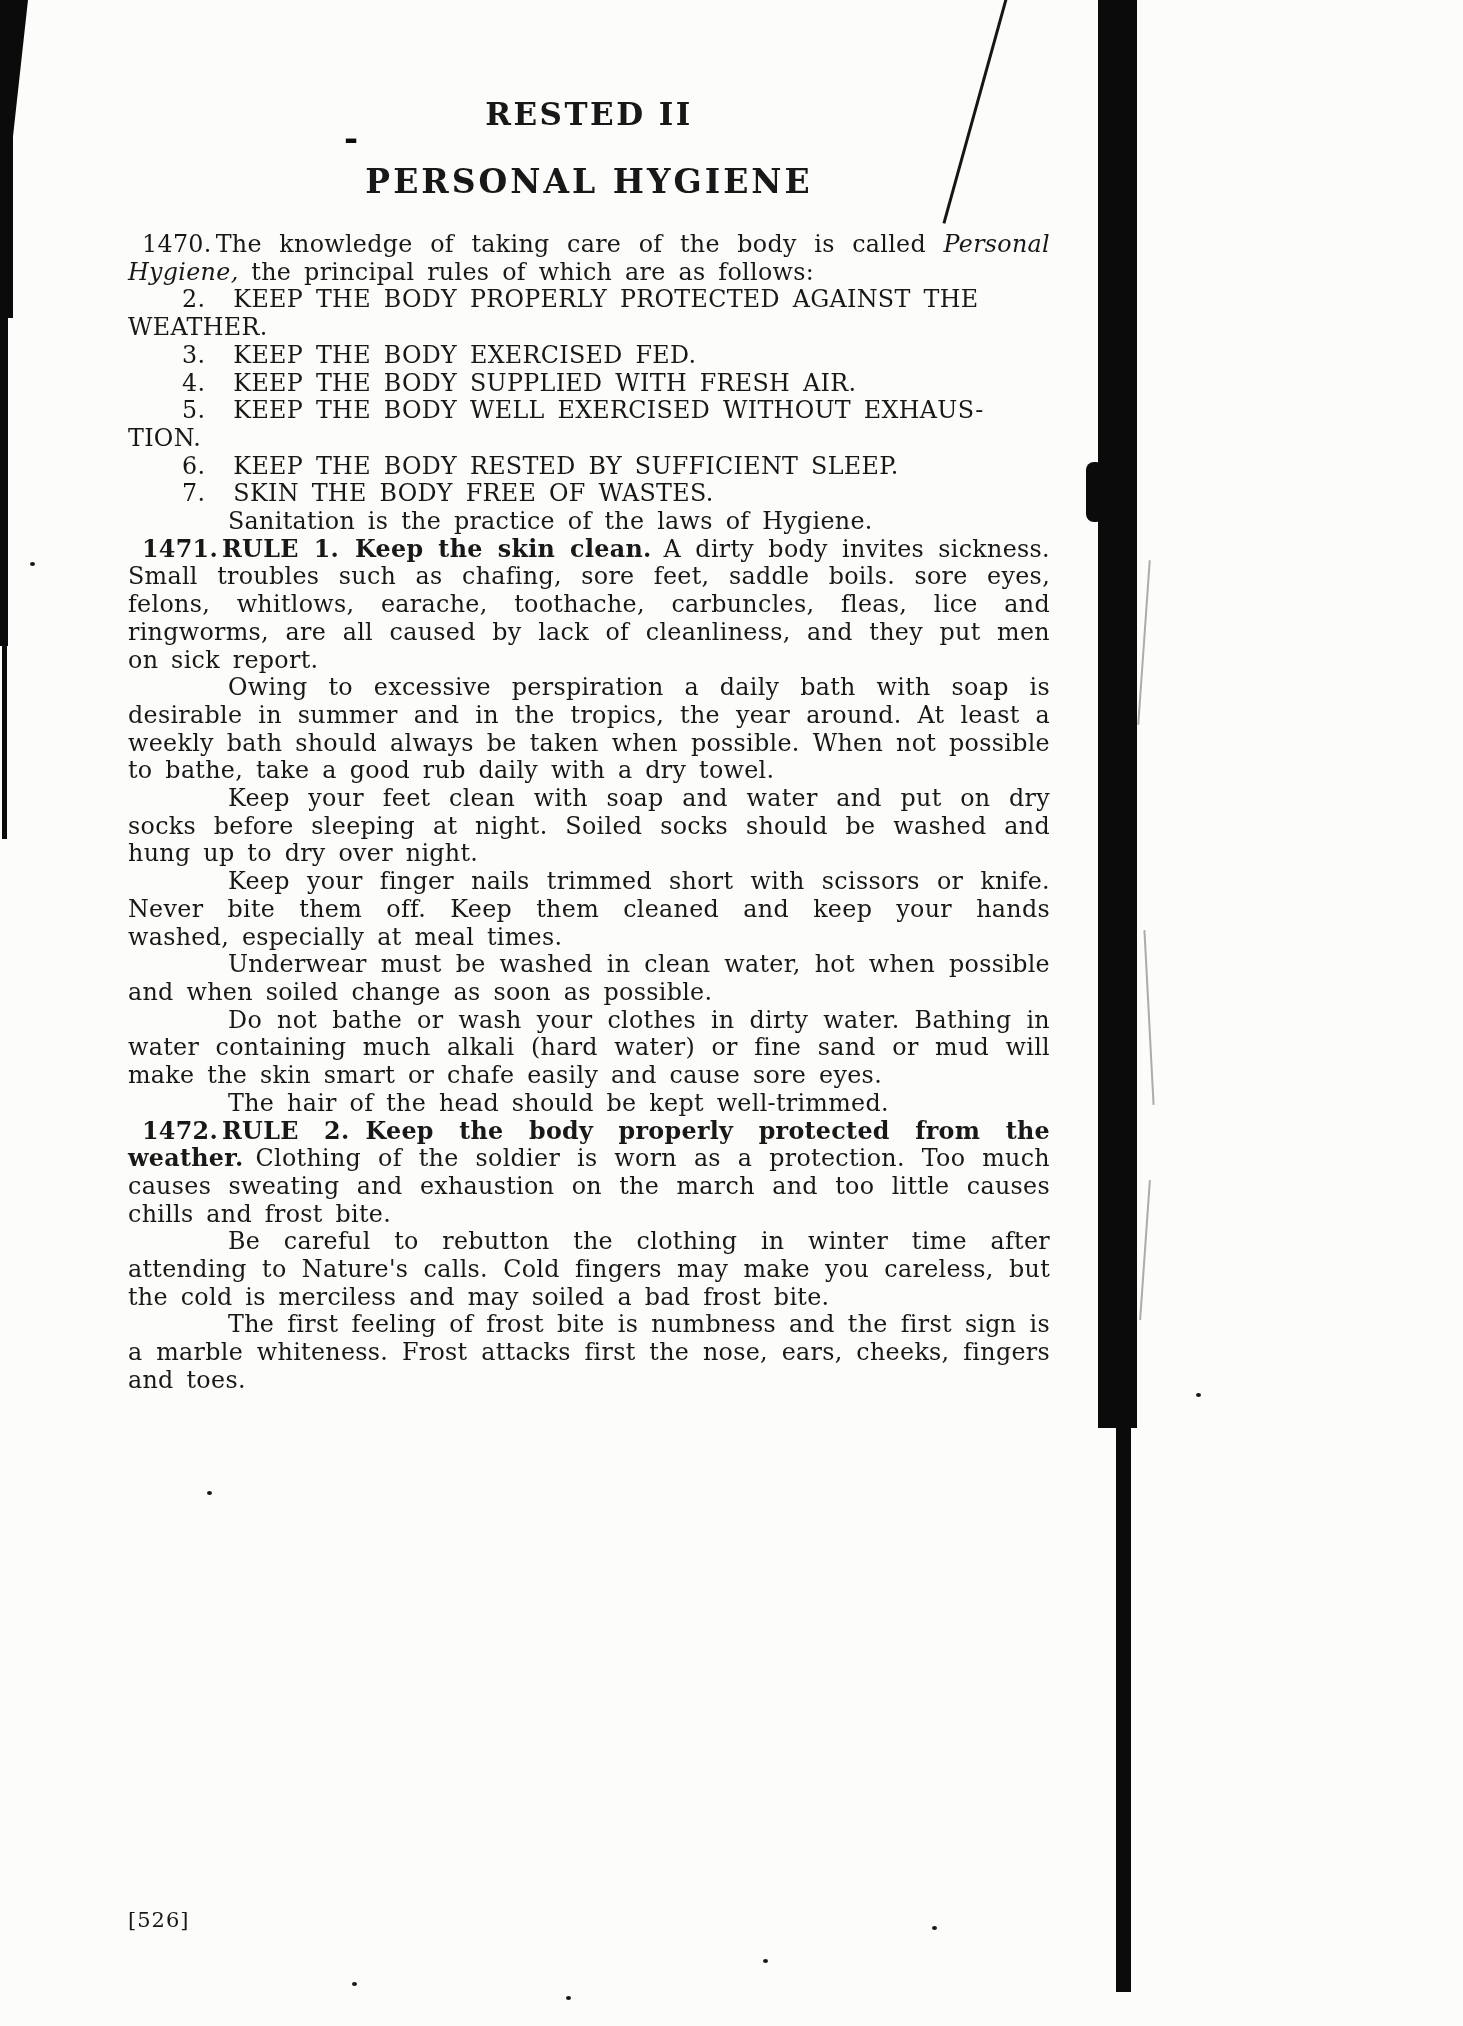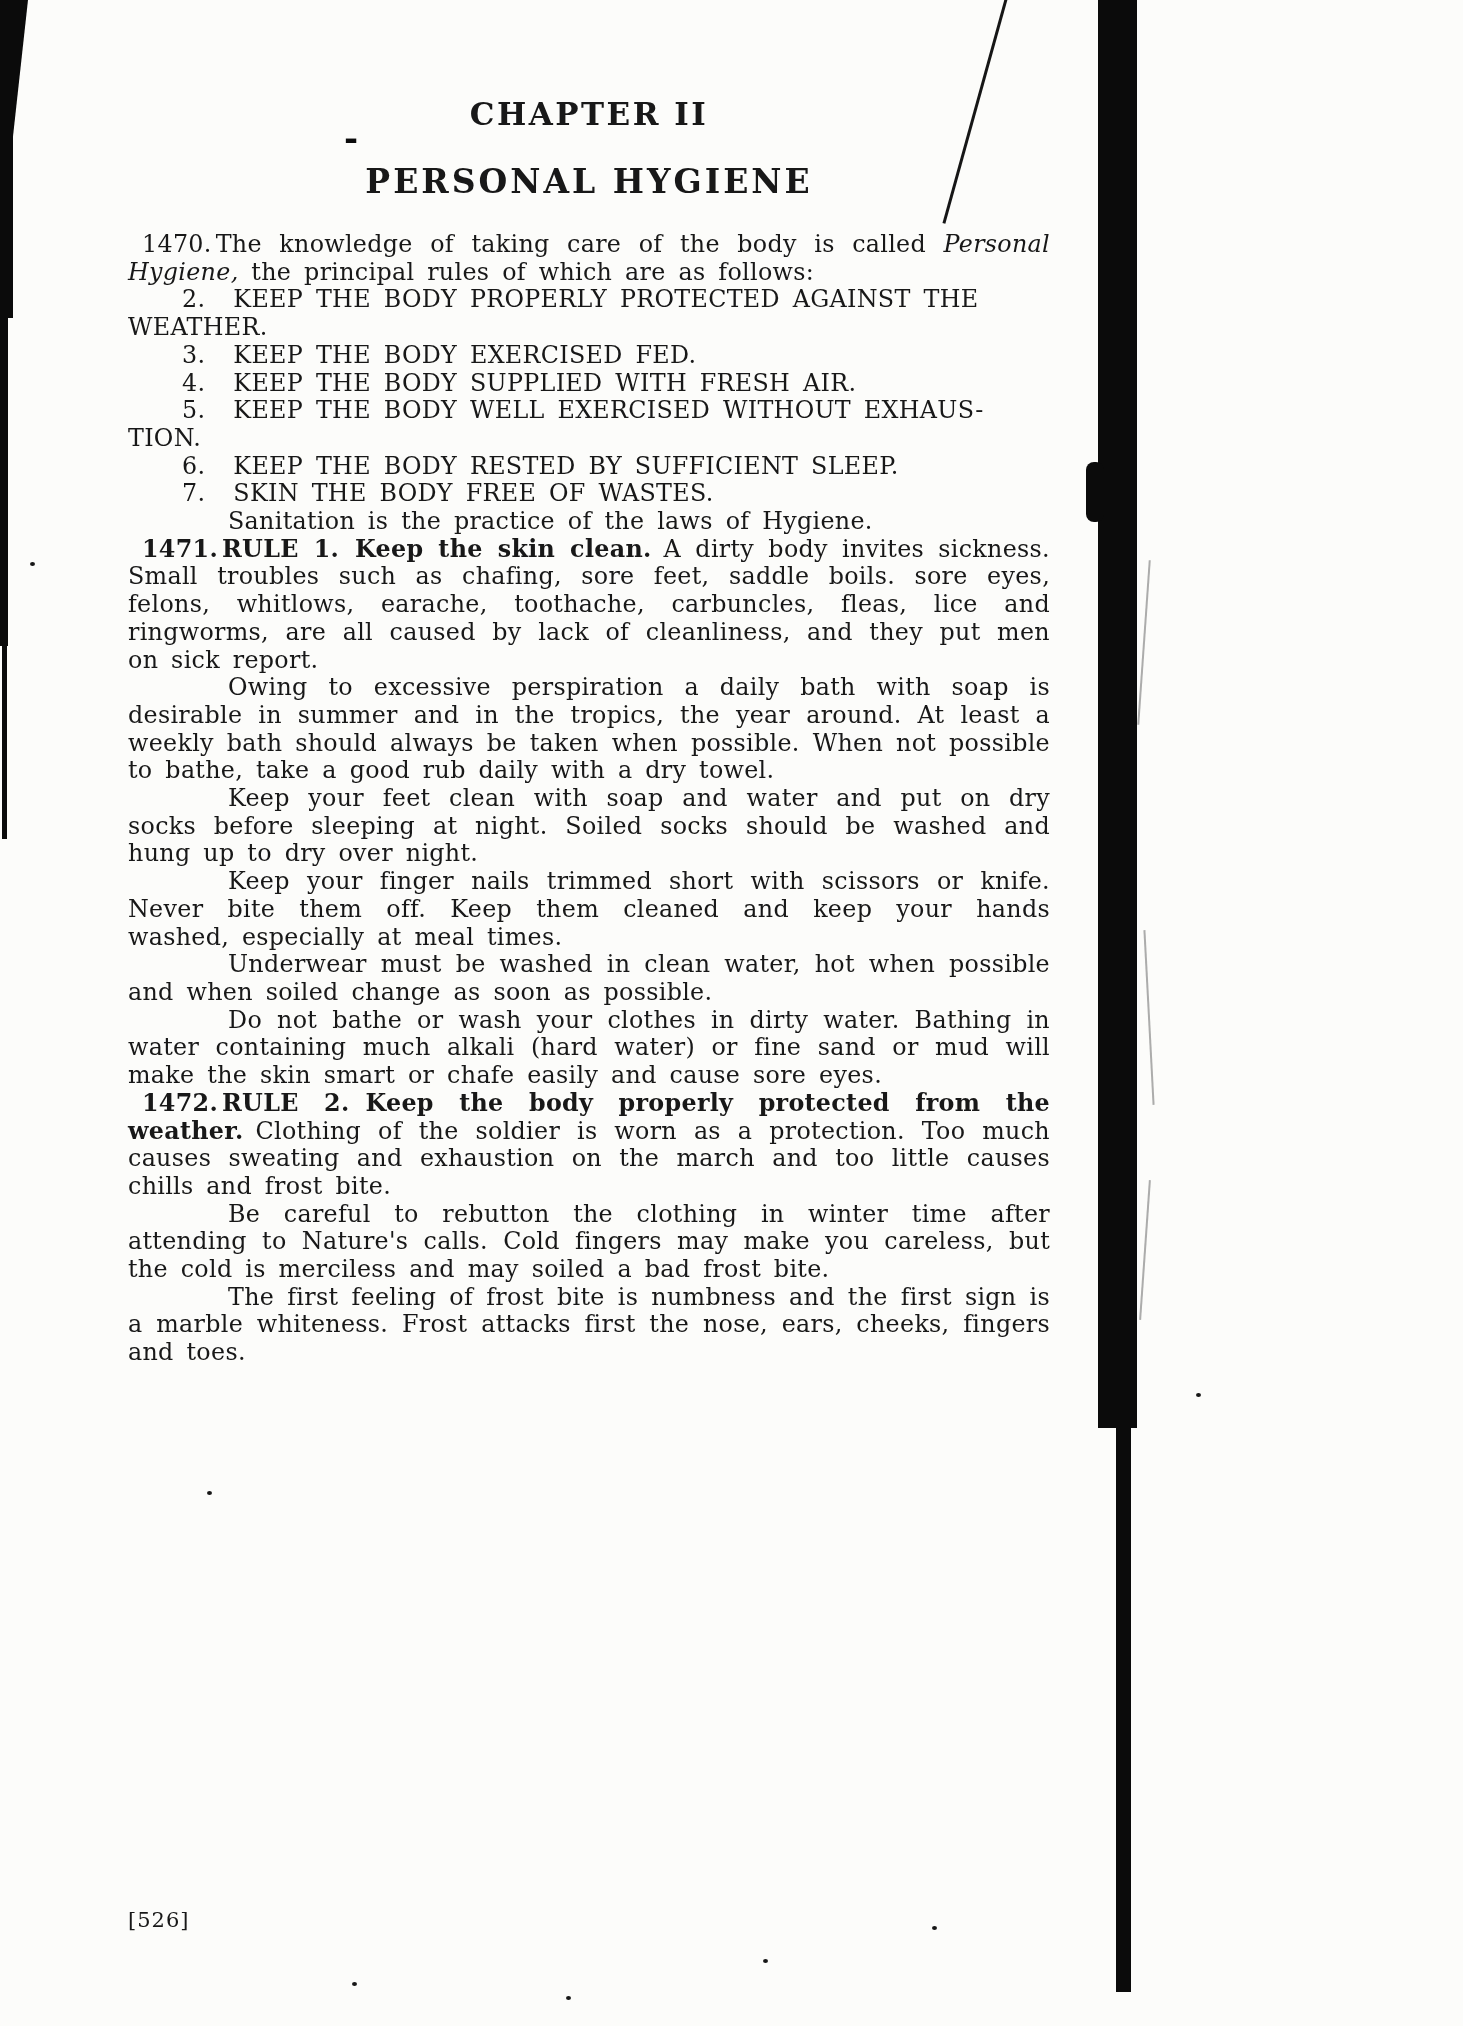--- a/index.html
+++ b/index.html
@@ -119,21 +119,21 @@
   <div class="speck" style="left:207px; top:1491px;"></div>
   <div class="speck" style="left:352px; top:1982px;"></div>
   <div class="speck" style="left:566px; top:1996px;"></div>
   <div class="speck" style="left:763px; top:1959px;"></div>
   <div class="speck" style="left:932px; top:1926px;"></div>
   <div class="speck" style="left:1196px;top:1393px;"></div>
 
   <div class="content">
 
 
-    <h1 class="chapter">CHAPTER II</h1>
+    <h1 class="chapter">RESTED II</h1>
     <h2 class="section">PERSONAL HYGIENE</h2>
 
     <div class="body-text">
 
       <p class="para p-first"><span class="pnum">1470.</span><span>The knowledge of taking care of the body is called </span><em>Personal Hygiene,</em><span> the principal rules of which are as follows:</span></p>
 
 
       <p class="para rule-item"><span class="rnum">2.</span><span>KEEP THE BODY PROPERLY PROTECTED AGAINST THE</span><br><span>WEATHER.</span></p>
 
       <p class="para rule-item"><span class="rnum">3.</span><span>KEEP THE BODY EXERCISED FED.</span></p>
@@ -148,20 +148,21 @@
 
       <p class="para indent">Sanitation is the practice of the laws of Hygiene.</p>
 
       <p class="para p-first"><b class="pnum">1471.</b><b class="rlabel">RULE 1.</b><b class="rtitle">Keep the skin clean.</b><span>A dirty body invites sickness. Small troubles such as chafing, sore feet, saddle boils. sore eyes, felons, whitlows, earache, toothache, carbuncles, fleas, lice and ringworms, are all caused by lack of cleanliness, and they put men on sick report.</span></p>
 
       <p class="para indent">Owing to excessive perspiration a daily bath with soap is desirable in summer and in the tropics, the year around.  At least a weekly bath should always be taken when possible.  When not possible to bathe, take a good rub daily with a dry towel.</p>
       <p class="para indent">Keep your feet clean with soap and water and put on dry socks before sleeping at night.  Soiled socks should be washed and hung up to dry over night.</p>
       <p class="para indent">Keep your finger nails trimmed short with scissors or knife.  Never bite them off.  Keep them cleaned and keep your hands washed, especially at meal times.</p>
       <p class="para indent">Underwear must be washed in clean water, hot when possible and when soiled change as soon as possible.</p>
       <p class="para indent">Do not bathe or wash your clothes in dirty water.  Bathing in water containing much alkali (hard water) or fine sand or mud will make the skin smart or chafe easily and cause sore eyes.</p>
+      <p class="para indent">The hair of the head should be kept well-trimmed.</p>
 
       <p class="para p-first"><b class="pnum">1472.</b><b class="rlabel">RULE 2.</b><b class="rtitle">Keep the body properly protected from the weather.</b><span>Clothing of the soldier is worn as a protection.  Too much causes sweating and exhaustion on the march and too little causes chills and frost bite.</span></p>
 
       <p class="para indent">Be careful to rebutton the clothing in winter time after attending to Nature's calls.  Cold fingers may make you careless, but the cold is merciless and may soiled a bad frost bite.</p>
       <p class="para indent">The first feeling of frost bite is numbness and the first sign is a marble whiteness.  Frost attacks first the nose, ears, cheeks, fingers and toes.</p>
 
     </div>
   </div>
 
   <div class="footer">[526]</div>

